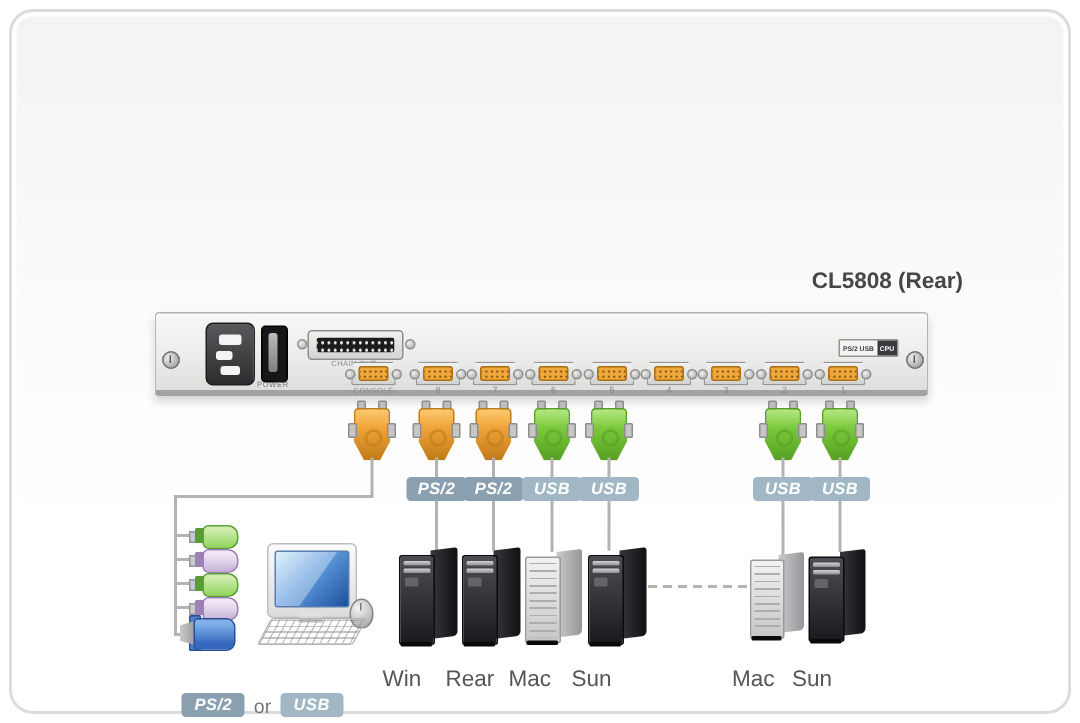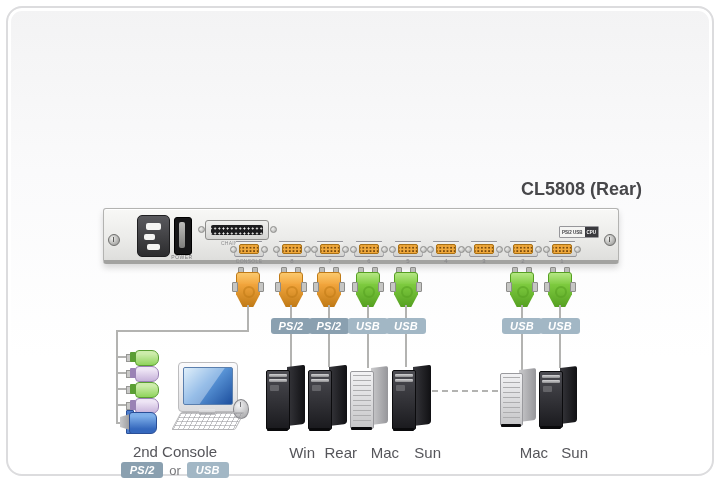--- a/index.html
+++ b/index.html
@@ -1,20 +1,20 @@
 <!DOCTYPE html>
 <html><head>
 <meta charset="utf-8">
 <style>
   html,body{margin:0;padding:0;background:#ffffff;}
   #stage{position:relative;width:720px;height:482px;font-family:"Liberation Sans",sans-serif;overflow:hidden;}
   
   .card{position:absolute;left:6px;top:6px;right:6px;bottom:6px;border:2px solid #dcdcde;border-radius:16px;
         background:linear-gradient(180deg,#f3f3f4 0%,#fafafb 35%,#ffffff 75%);box-shadow:inset 0 0 0 3px #ffffff;}
-  .title{position:absolute;left:480px;top:179px;width:162px;text-align:right;font-size:18px;font-weight:bold;color:#47474a;}
+  .title{position:absolute;left:480px;top:179px;width:162px;text-align:right;font-size:15px;font-weight:bold;color:#47474a;}
 
   
   .panel{position:absolute;left:103px;top:208px;width:514px;height:51px;border:1px solid #b3b3b1;border-bottom:4px solid #a2a2a0;
          border-radius:3px;background:linear-gradient(180deg,#f8f8f6 0%,#ececea 55%,#dededc 100%);
          box-shadow:0 4px 6px rgba(0,0,0,.15), inset 0 1px 0 #ffffff;}
   .screw{position:absolute;width:10px;height:10px;border-radius:50%;border:1px solid #6f6f6d;
          background:radial-gradient(circle at 35% 35%,#efefed,#8e8e8c);}
   .screw::after{content:"";position:absolute;left:4px;top:2px;width:1px;height:5px;background:#5a5a58;}
   .ac-inlet{position:absolute;left:33px;top:6px;width:31px;height:40px;background:linear-gradient(180deg,#59595d,#2c2c2e);
             border:1px solid #1e1e20;border-radius:5px;}
@@ -76,21 +76,21 @@
   .tower .front{position:absolute;left:0;top:7%;width:57%;height:92%;background:linear-gradient(180deg,#4c4c52,#1a1a1e);
         border:1px solid #0b0b0d;border-radius:2px;}
   .tower .bay{position:absolute;left:2px;right:2px;height:3px;background:linear-gradient(#d4d4d6,#8f8f91);border-radius:1px;}
   .tower .bay.b1{top:3px}.tower .bay.b2{top:8px}
   .tower .pnl{position:absolute;left:3px;top:14px;width:9px;height:6px;background:#6e6e72;border-radius:1px;opacity:.8;}
   .tower .foot{position:absolute;left:1px;bottom:-2px;width:55%;height:3px;background:#0a0a0c;border-radius:1px;}
   .tower.silver .side{background:linear-gradient(90deg,#cbcbcd,#96969a);}
   .tower.silver .front{background:linear-gradient(180deg,#f2f2f4,#c6c6c8);border-color:#9a9a9e;}
   .tower.silver .front .slots{position:absolute;left:2px;right:2px;top:3px;bottom:3px;
         background:repeating-linear-gradient(180deg,#adadaf 0 1px,transparent 1px 5px);}
-  .comp-label{position:absolute;top:444px;width:60px;text-align:right;font-size:15px;color:#55555a;z-index:3;}
+  .comp-label{position:absolute;top:444px;width:60px;text-align:left;font-size:15px;color:#55555a;z-index:3;}
 
   
   .plug{position:absolute;width:32px;height:14px;z-index:2;}
   .plug .tip{position:absolute;left:0;top:4px;width:4px;height:6px;background:#c9c9c7;border:1px solid #979795;}
   .plug .collar{position:absolute;left:4px;top:2px;width:6px;height:10px;background:var(--dk);border-radius:1px;}
   .plug .barrel{position:absolute;left:9px;top:0;width:22px;height:14px;border-radius:4px 7px 7px 4px;
         background:linear-gradient(180deg,var(--lt) 20%,var(--md));border:1px solid var(--dk);}
   .plug.green{--lt:#cdecab;--md:#8fd45c;--dk:#5a9e33;}
   .plug.purple{--lt:#eee5f5;--md:#c7b2da;--dk:#9a82b5;}
   .vga-plug{position:absolute;left:120px;top:412px;width:38px;height:20px;z-index:2;}
@@ -398,19 +398,18 @@
 
   <div class="monitor">
     <div class="scr">
         <div class="glare"></div>
       </div>
   </div>
   <div class="mon-stand"></div>
   <div class="keyboard"></div>
   <div class="mouse"></div>
 
-  <div class="console-label">2nd Console</div>
   <div class="console-opts">
     <span class="badge2" style="background:#8aa0b0;">PS/2</span>
     <span class="or">or</span>
     <span class="badge2" style="background:#a2b7c5;">USB</span>
   </div>
 </div>
 
 </body></html>

